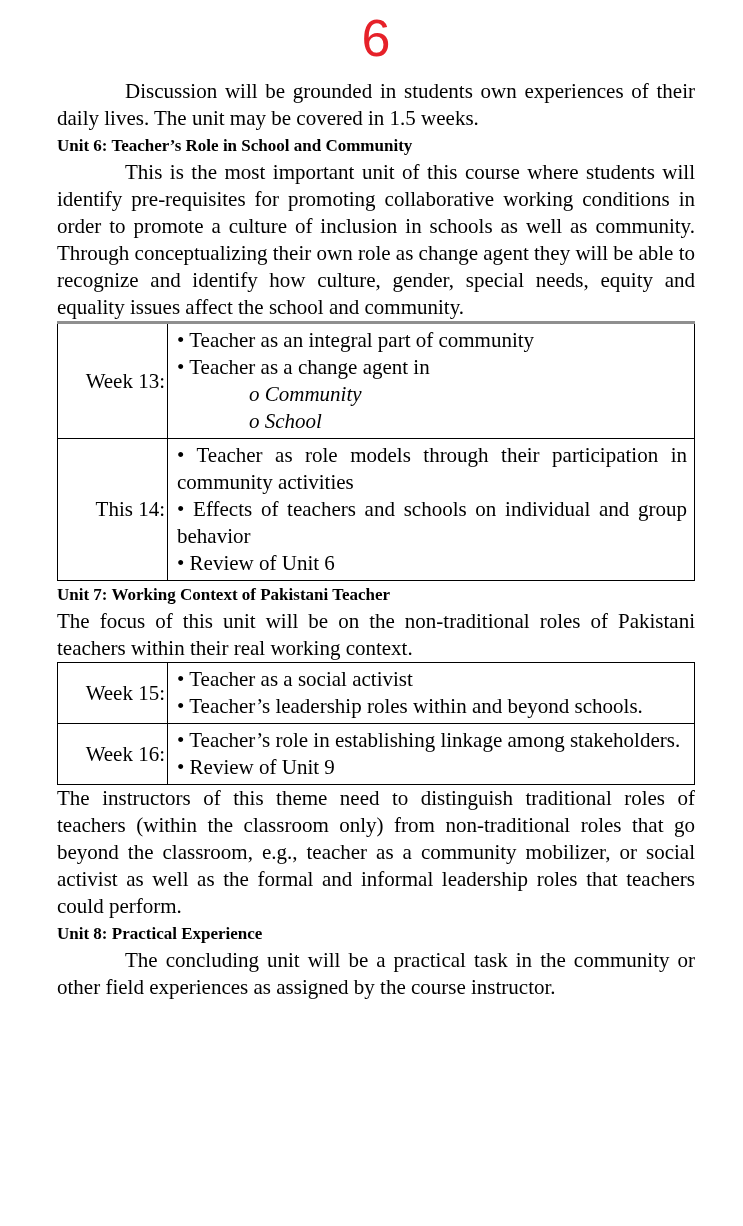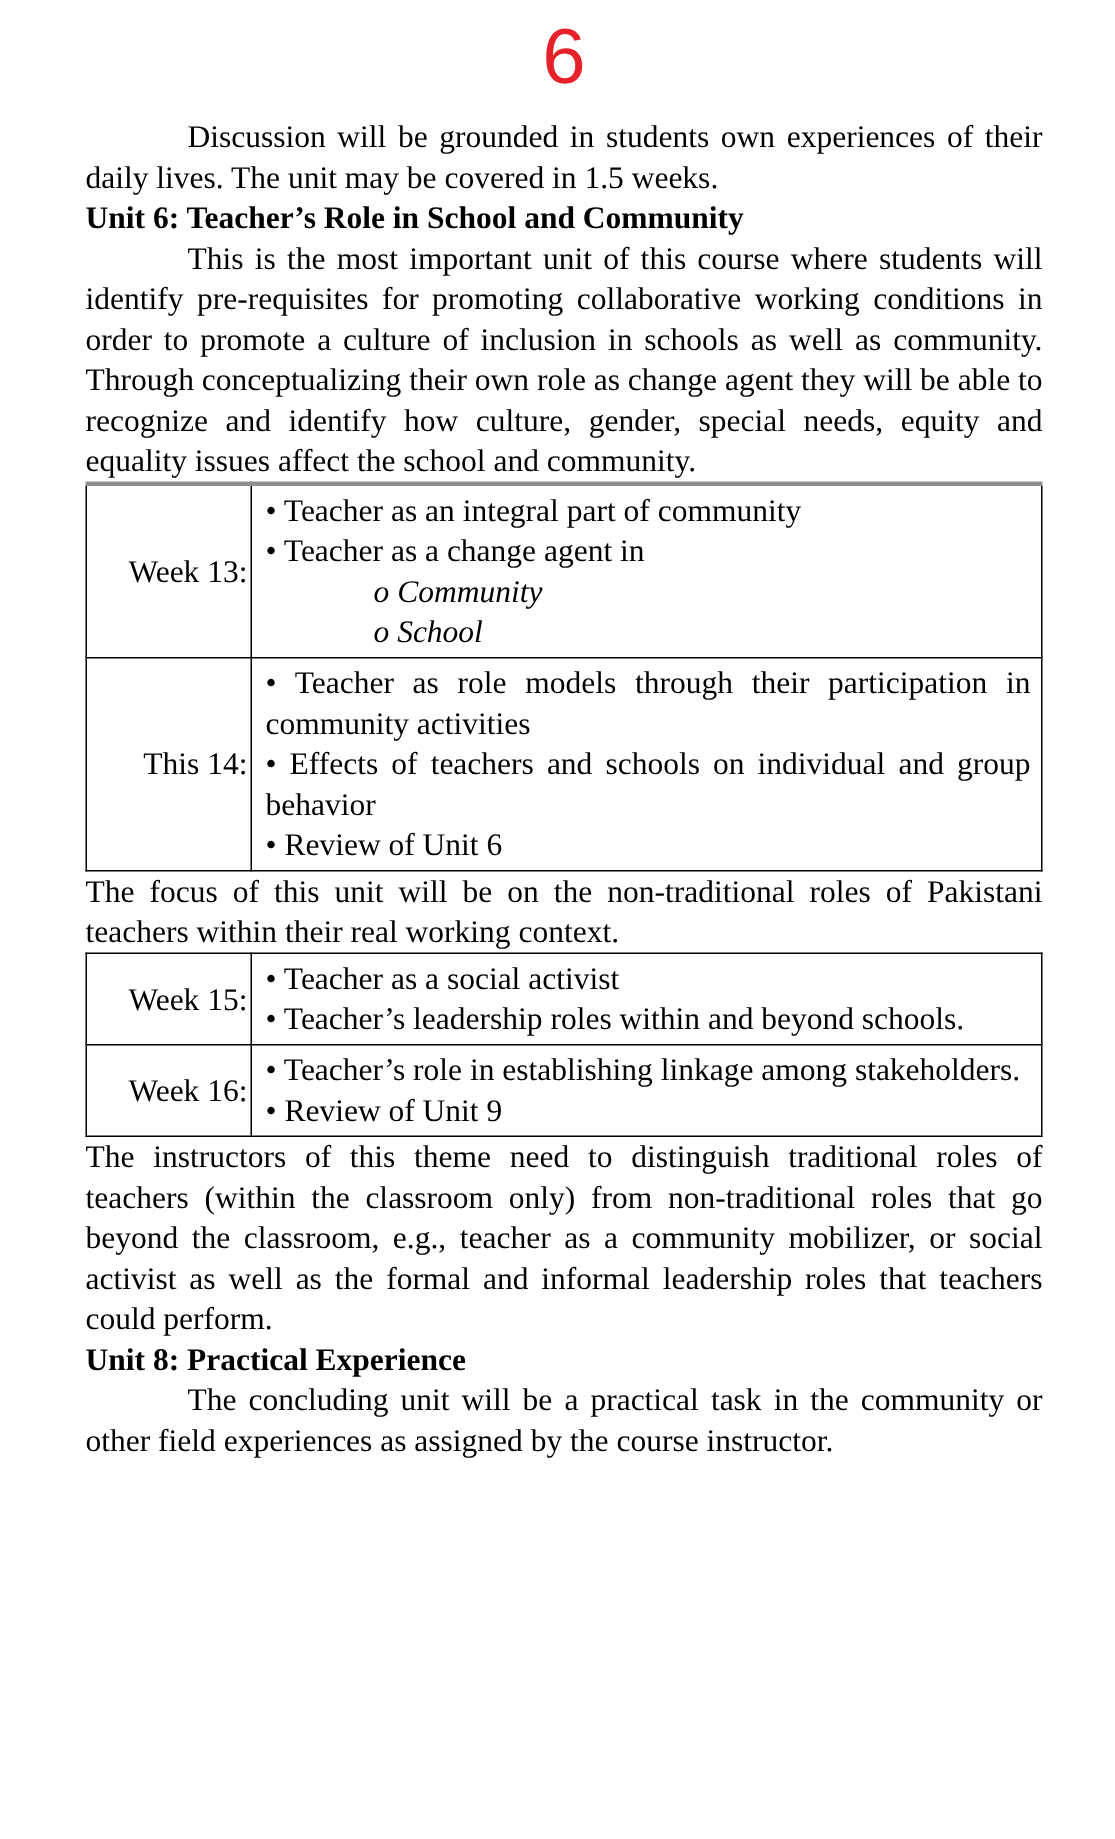--- a/index.html
+++ b/index.html
@@ -31,21 +31,21 @@
   }
   p.para {
     margin: 0;
     text-align: justify;
   }
   p.indent {
     text-indent: 68px;
   }
   h2.heading {
     margin: 0;
-    font-size: 21px;
+    font-size: 17px;
     line-height: 27px;
     font-weight: bold;
     text-align: left;
   }
   table.schedule {
     width: 100%;
     border-collapse: collapse;
     table-layout: fixed;
   }
   table.schedule.first {
@@ -101,20 +101,21 @@
       <td class="items-cell">
         <div class="item-line">• Teacher as role models through their participation in community activities</div>
         <div class="item-line">• Effects of teachers and schools on individual and group behavior</div>
         <div class="item-line">• Review of Unit 6</div>
       </td>
     </tr>
   </tbody>
     </table>
 
 
+  <h2 class="heading">Unit 7: Working Context of Pakistani Teacher</h2>
 
   <p class="para">The focus of this unit will be on the non-traditional roles of Pakistani teachers within their real working context.</p>
 
   <table class="schedule">
     <tbody>
         <tr>
       <td class="week-cell">Week 15:</td>
       <td class="items-cell">
         <div class="item-line">• Teacher as a social activist</div>
         <div class="item-line">• Teacher’s leadership roles within and beyond schools.</div>

